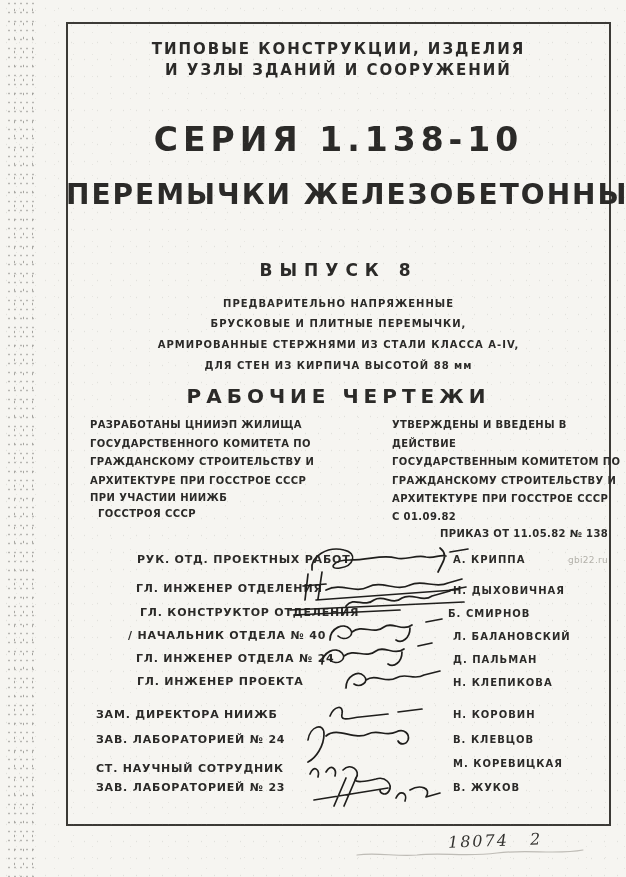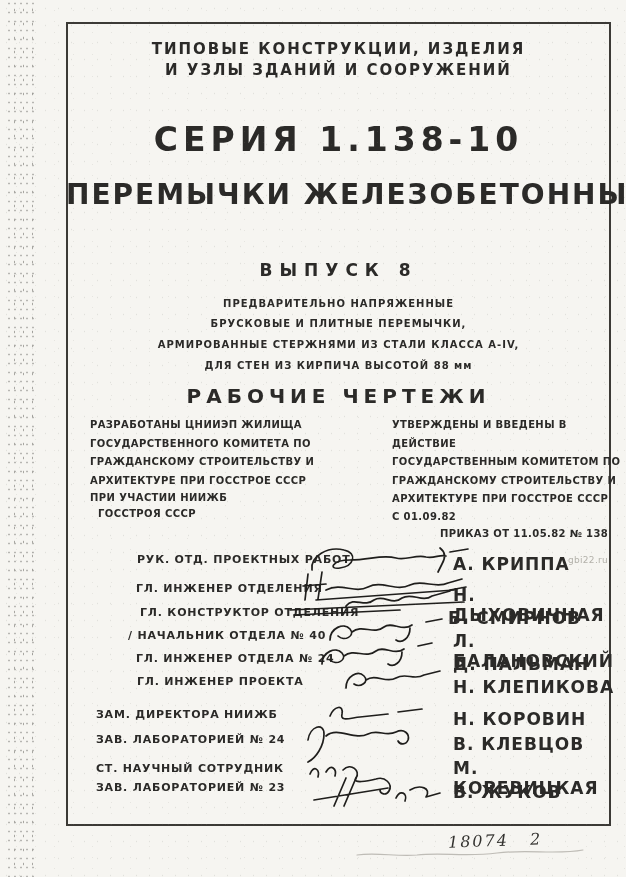--- a/index.html
+++ b/index.html
@@ -16,21 +16,21 @@
   .center{left:66px;width:545px;text-align:center;}
   .hdr{font-size:15px;font-weight:700;letter-spacing:2px;}
   .series{font-size:33px;font-weight:700;letter-spacing:5px;}
   .maintitle{font-size:28px;font-weight:700;letter-spacing:2px;}
   .subtitle{font-size:15px;font-weight:700;letter-spacing:4px;}
   .issue{font-size:17px;font-weight:700;letter-spacing:7px;}
   .desc{font-size:10px;font-weight:700;letter-spacing:1px;}
   .doctype{font-size:20px;font-weight:700;letter-spacing:5px;}
   .col{position:absolute;font-size:10px;font-weight:700;letter-spacing:.4px;line-height:18.5px;}
   .sig-label{position:absolute;font-size:11px;font-weight:700;letter-spacing:.8px;}
-  .sig-name{position:absolute;font-size:17px;font-weight:700;letter-spacing:1px;}
+  .sig-name{position:absolute;font-size:10px;font-weight:700;letter-spacing:1px;}
   .ink{position:absolute;}
   .ink path,.ink line{fill:none;stroke:#1f1e1c;stroke-width:1.7;stroke-linecap:round;stroke-linejoin:round;}
   .watermark{position:absolute;font-size:9px;color:#b3b1aa;letter-spacing:.3px;}
   .footer-num{position:absolute;font-family:"DejaVu Serif",serif;font-style:italic;font-size:16px;
     letter-spacing:2px;transform:rotate(-2deg);color:#33322f;}
   .faint path{stroke:#8f8d85;stroke-width:1.2;opacity:.55;fill:none;}
 </style>
 </head>
 <body>
 

